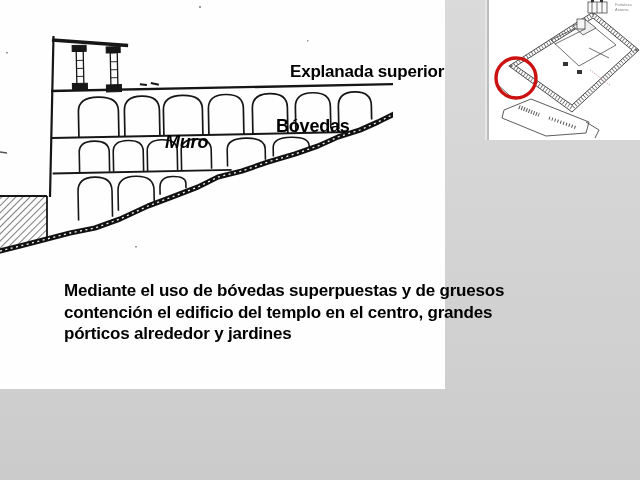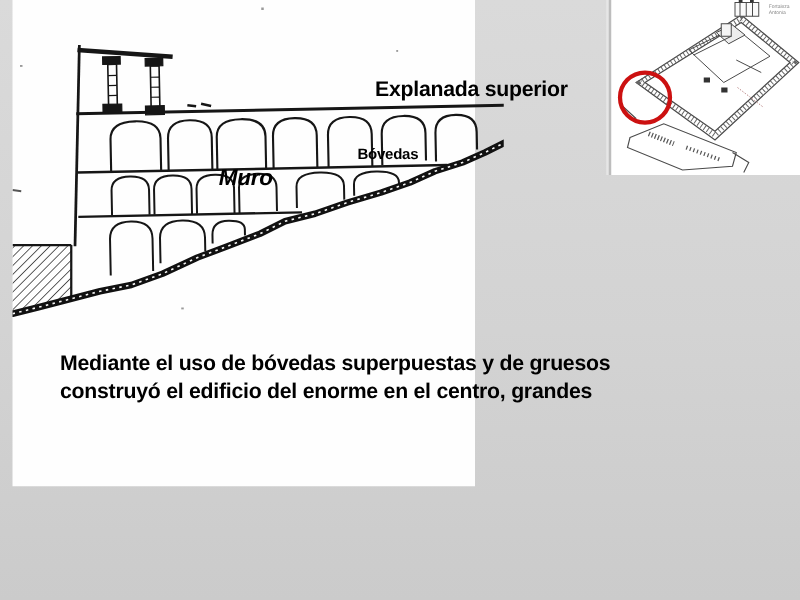--- a/index.html
+++ b/index.html
@@ -9,41 +9,42 @@
     overflow: hidden;
   }
   .slide {
     position: relative;
     width: 640px; height: 480px;
     background: linear-gradient(180deg, #dadada 0%, #d3d3d3 55%, #cbcbcb 100%);
     overflow: hidden;
   }
   
   .paper {
-    position: absolute; left: 10px; top: 0;
-    width: 370px; height: 389px;
+    position: absolute; left: 0; top: 0;
+    width: 401px; height: 389px;
     background: #fefefe;
+    padding-left: 44px;
   }
   .paper svg { position: absolute; left: 0; top: 0; }
   
   .dlabel {
     position: absolute;
     font-weight: 700;
     color: #000;
     white-space: nowrap;
     letter-spacing: -0.2px;
     z-index: 5;
   }
   .lbl-explanada { left: 290px; top: 62px;  font-size: 17px; }
-  .lbl-bovedas   { left: 276px; top: 116px; font-size: 12px; }
+  .lbl-bovedas   { left: 276px; top: 116px; font-size: 18px; }
   .lbl-muro      { left: 165px; top: 132px; font-size: 18px; font-style: italic; }
   
   .paragraph {
     position: absolute;
-    left: 48px; top: 280px;
+    left: 64px; top: 280px;
     z-index: 6;
     font-weight: 700;
     font-size: 17px;
     line-height: 21.6px;
     color: #000;
     letter-spacing: -0.2px;
   }
   .paragraph .pline { white-space: nowrap; }
   
   .inset {
@@ -137,21 +138,22 @@
       </g>
     </svg>
 
     <div class="dlabel lbl-explanada">Explanada superior</div>
     <div class="dlabel lbl-bovedas">Bóvedas</div>
     <div class="dlabel lbl-muro">Muro</div>
   </div>
 
   <div class="paragraph">
     <div class="pline">Mediante el uso de bóvedas superpuestas y de gruesos</div>
-    <div class="pline">construyó el edificio del enorme en el centro, grandes</div>
+    <div class="pline">contención el edificio del templo en el centro, grandes</div>
+    <div class="pline">pórticos alrededor y jardines</div>
   </div>
 
   <div class="inset">
     <svg width="151" height="140" viewBox="0 0 151 140">
 
       <g stroke="#4a4a4a" fill="none" stroke-width="1">
         <polygon points="104,12 150,50 83,112 20,66"></polygon>
         <polygon points="104,18 143,50 83,105 27,66"></polygon>
 
         <path d="M104 15 L146 50 L83 108 L23 66 Z" stroke="#666" stroke-width="4.2" stroke-dasharray="0.8 2.2" fill="none"></path>

